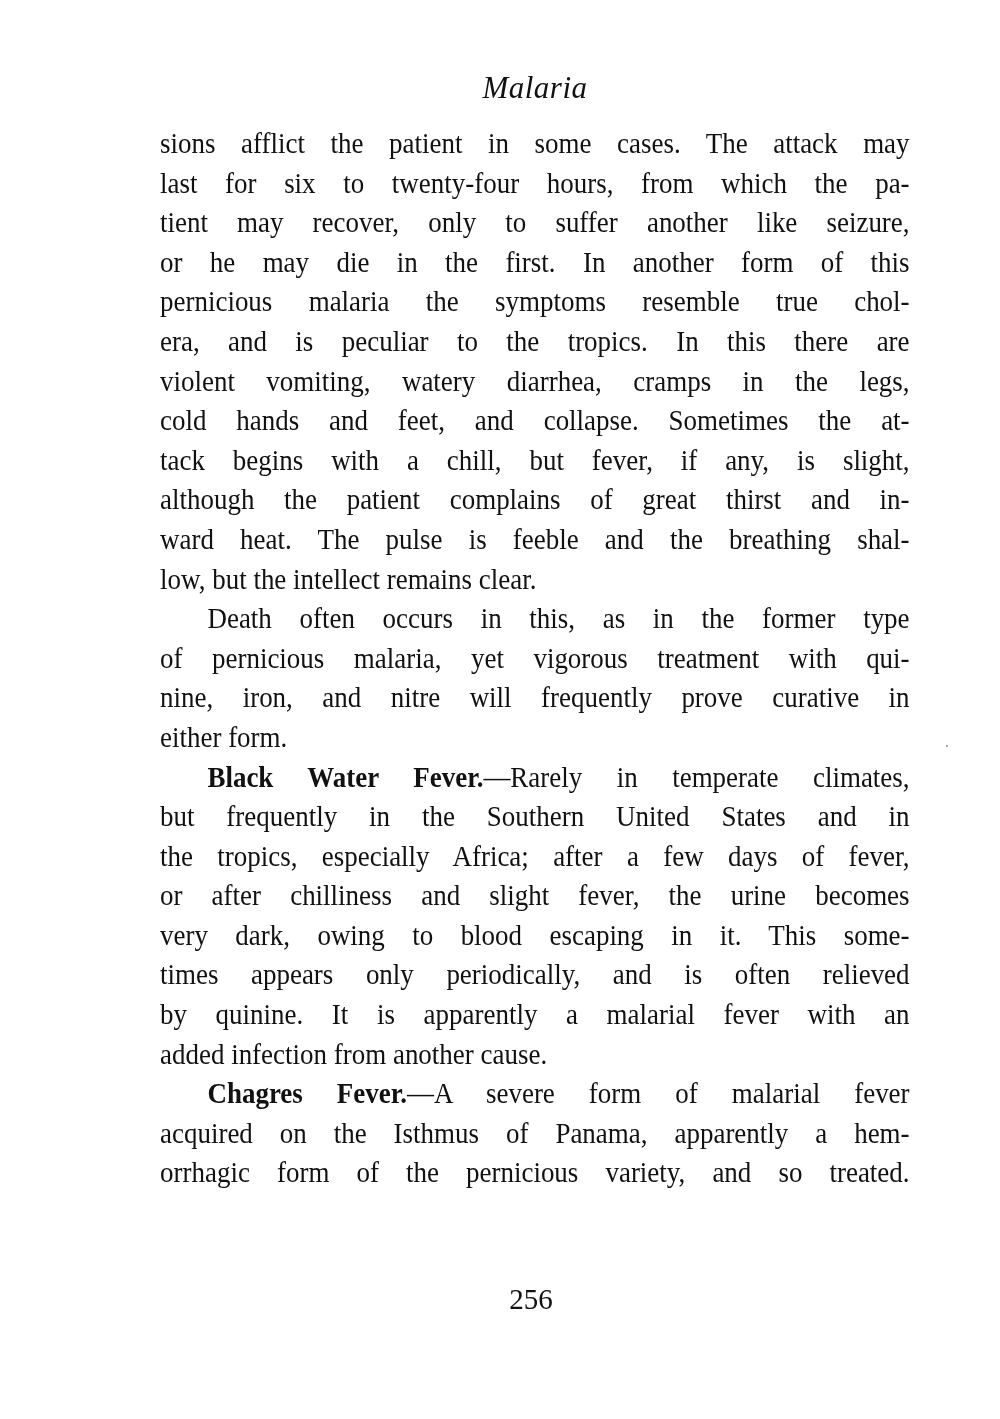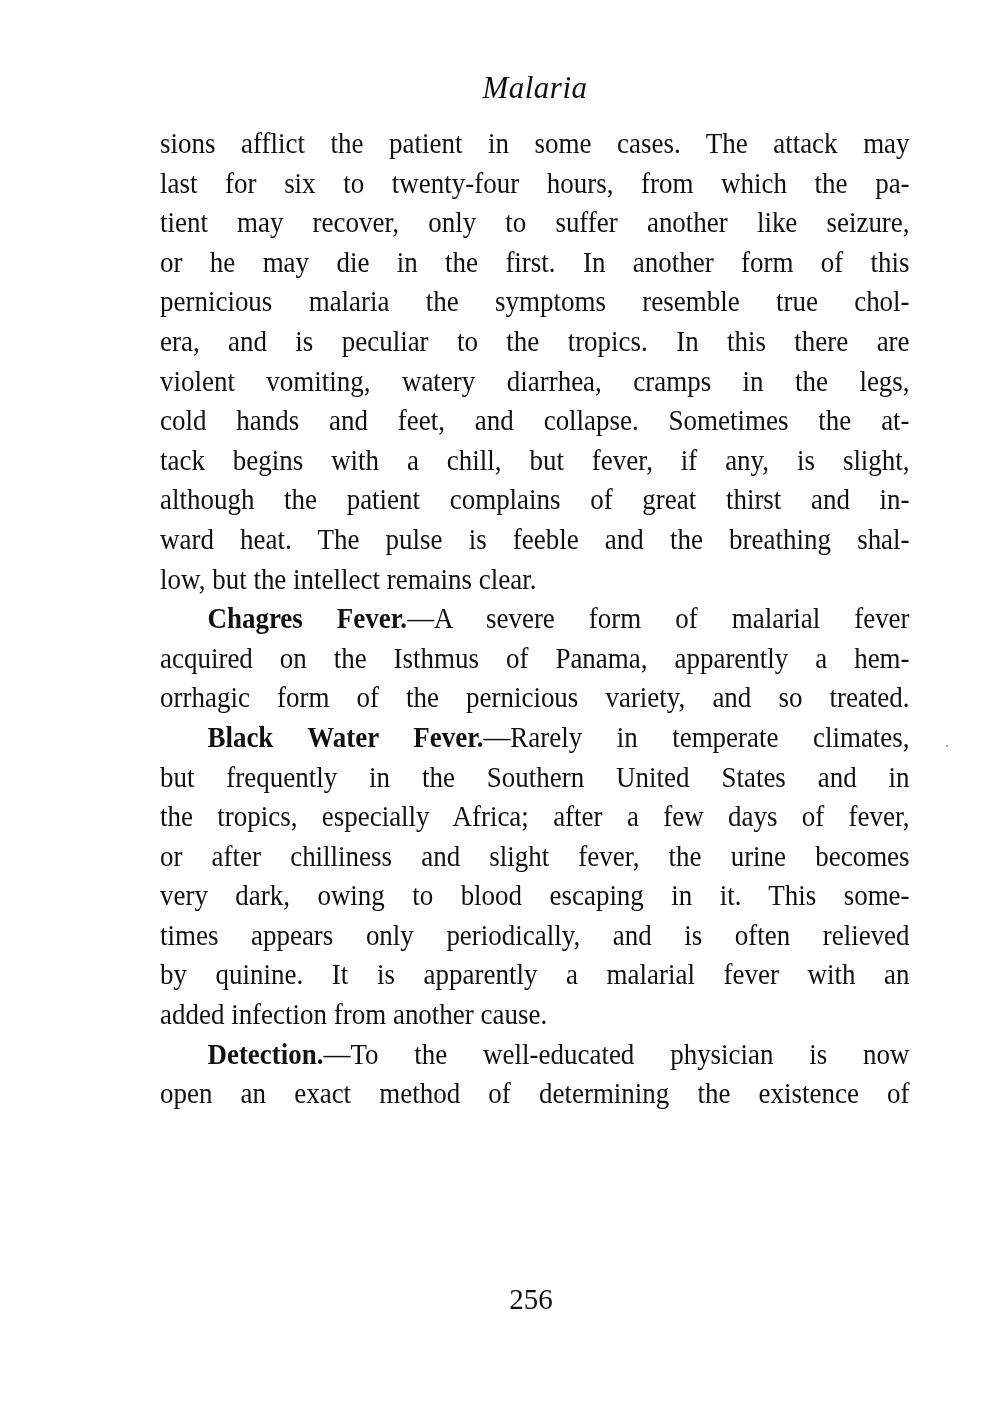--- a/index.html
+++ b/index.html
@@ -93,40 +93,42 @@
       <span class="line">pernicious malaria the symptoms resemble true chol-</span>
       <span class="line">era, and is peculiar to the tropics.  In this there are</span>
       <span class="line">violent vomiting, watery diarrhea, cramps in the legs,</span>
       <span class="line">cold hands and feet, and collapse.  Sometimes the at-</span>
       <span class="line">tack begins with a chill, but fever, if any, is slight,</span>
       <span class="line">although the patient complains of great thirst and in-</span>
       <span class="line">ward heat.  The pulse is feeble and the breathing shal-</span>
       <span class="line last">low, but the intellect remains clear.</span>
     </div>
 
-
     <div>
-      <span class="line indent"><b>Chagres Fever.</b><span>—A severe form of malarial fever</span></span>
-      <span class="line">acquired on the Isthmus of Panama, apparently a hem-</span>
-      <span class="line">orrhagic form of the pernicious variety, and so treated.</span>
+      <span class="line indent">Death often occurs in this, as in the former type</span>
+      <span class="line">of pernicious malaria, yet vigorous treatment with qui-</span>
+      <span class="line">nine, iron, and nitre will frequently prove curative in</span>
+      <span class="line last">either form.</span>
     </div>
 
     <div>
       <span class="line indent"><b>Black Water Fever.</b><span>—Rarely in temperate climates,</span></span>
       <span class="line">but frequently in the Southern United States and in</span>
       <span class="line">the tropics, especially Africa; after a few days of fever,</span>
       <span class="line">or after chilliness and slight fever, the urine becomes</span>
       <span class="line">very dark, owing to blood escaping in it.  This some-</span>
       <span class="line">times appears only periodically, and is often relieved</span>
       <span class="line">by quinine.  It is apparently a malarial fever with an</span>
       <span class="line last">added infection from another cause.</span>
     </div>
 
     <div>
-      <span class="line indent"><b>Detection.</b><span>—To the well-educated physician is now</span></span>
-      <span class="line">open an exact method of determining the existence of</span>
+      <span class="line indent"><b>Chagres Fever.</b><span>—A severe form of malarial fever</span></span>
+      <span class="line">acquired on the Isthmus of Panama, apparently a hem-</span>
+      <span class="line">orrhagic form of the pernicious variety, and so treated.</span>
     </div>
+
   </div>
 
   <div class="speck"></div>
 
   <div class="folio">256</div>
 </div>
 
 </body></html>

